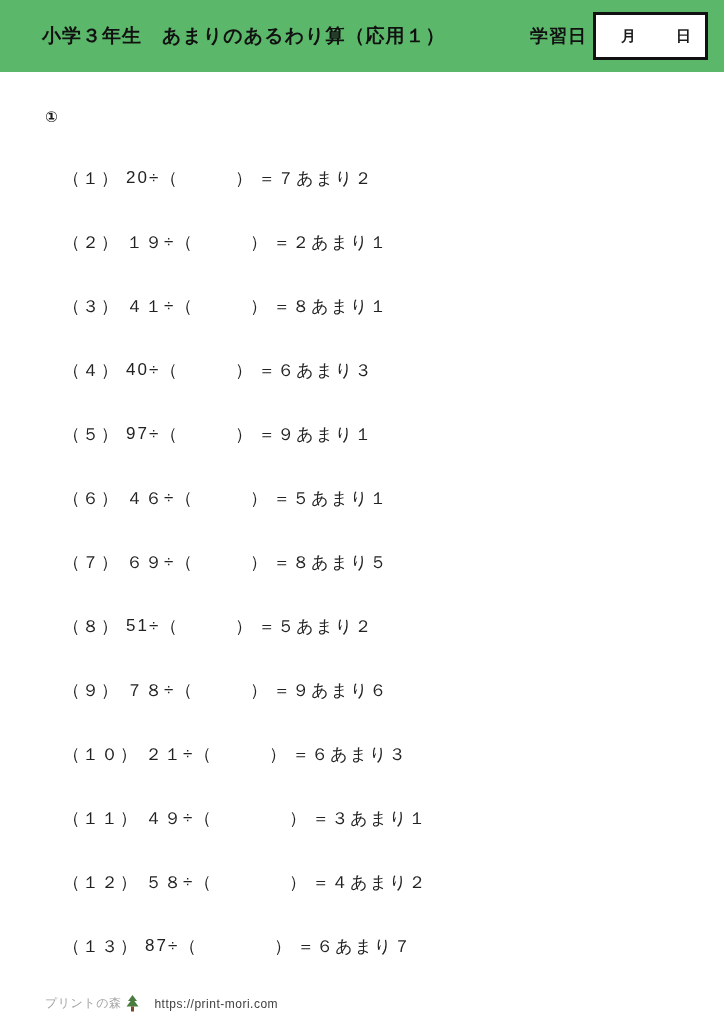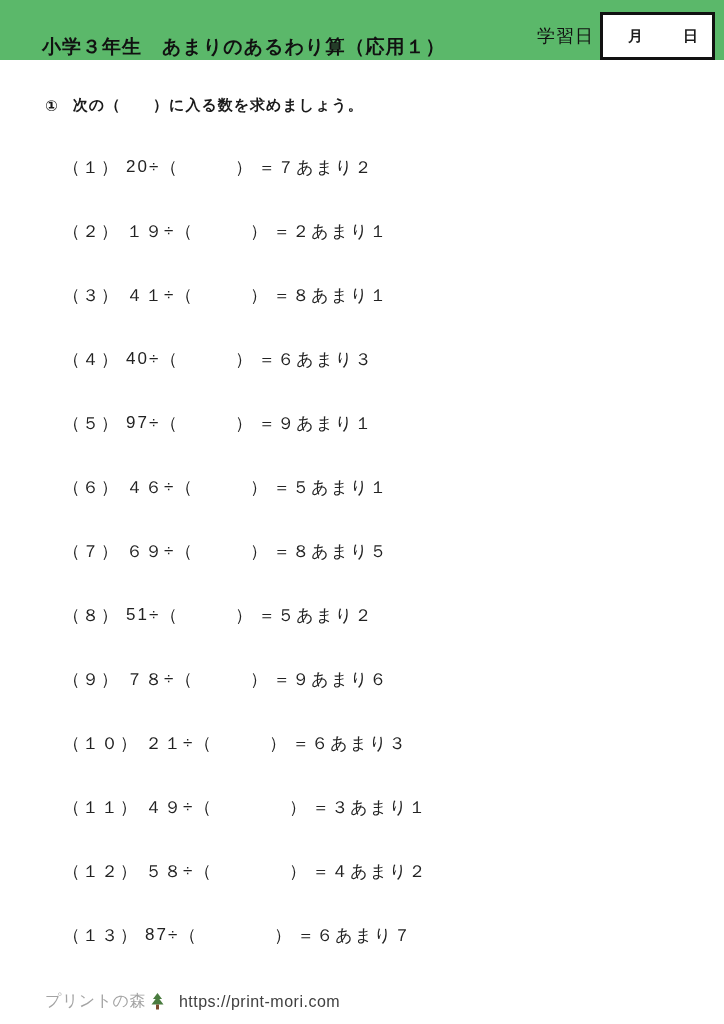--- a/index.html
+++ b/index.html
@@ -11,41 +11,41 @@
   }
   .page {
     position: relative;
     width: 724px;
     height: 1024px;
     background: #ffffff;
     overflow: hidden;
   }
   
   .header-bar {
-    height: 60px;
+    height: 72px;
     background: #5bb86a;
     display: flex;
-    align-items: flex-end;
+    align-items: center;
     box-sizing: border-box;
-    padding: 0 9px 0 42px;
+    padding: 0 16px 0 42px;
   }
   .page-title {
     font-weight: bold;
     font-size: 19px;
     letter-spacing: 1px;
     color: #111;
     white-space: pre;
   }
   .study-date {
     margin-left: auto;
     display: flex;
     align-items: center;
   }
   .study-date-label {
-    font-weight: normal;
+    font-weight: bold;
     font-size: 18px;
     color: #111;
     margin-right: 6px;
     letter-spacing: 1px;
   }
   .date-box {
     width: 115px;
     height: 48px;
     box-sizing: border-box;
     background: #ffffff;
@@ -96,21 +96,21 @@
   }
   .problems-list .problem-row:nth-child(n+11) .blank { width: 76px; }
   .problem-row .equals { margin-left: 4px; }
   
   .footer {
     position: absolute;
     left: 45px;
     bottom: 12px;
     display: flex;
     align-items: center;
-    font-size: 16px;
+    font-size: 12px;
     color: #a3a3a3;
     letter-spacing: 0.5px;
   }
   .site-name { margin-right: 4px; }
   .tree-icon { display: inline-block; margin-right: 14px; line-height: 0; }
   .site-url { color: #404040; }
 </style>
 </head>
 <body>
 
@@ -123,21 +123,20 @@
       <div class="date-box">
         <span class="month-label">月</span>
         <span class="day-label">日</span>
       </div>
     </div>
   </div>
 
   <div class="main">
     <div class="instruction">
       <span class="instruction-number">①</span>
-      <span class="instruction-text">次の（　　）に入る数を求めましょう。</span>
     </div>
 
     <div class="problems-list">
     <div class="problem-row">
       <span class="p-label">（１）</span>
       <span class="p-dividend">20</span>
       <span class="p-divide">÷</span>
       <span class="p-open">（</span>
       <span class="blank"></span>
       <span class="p-close">）</span>

